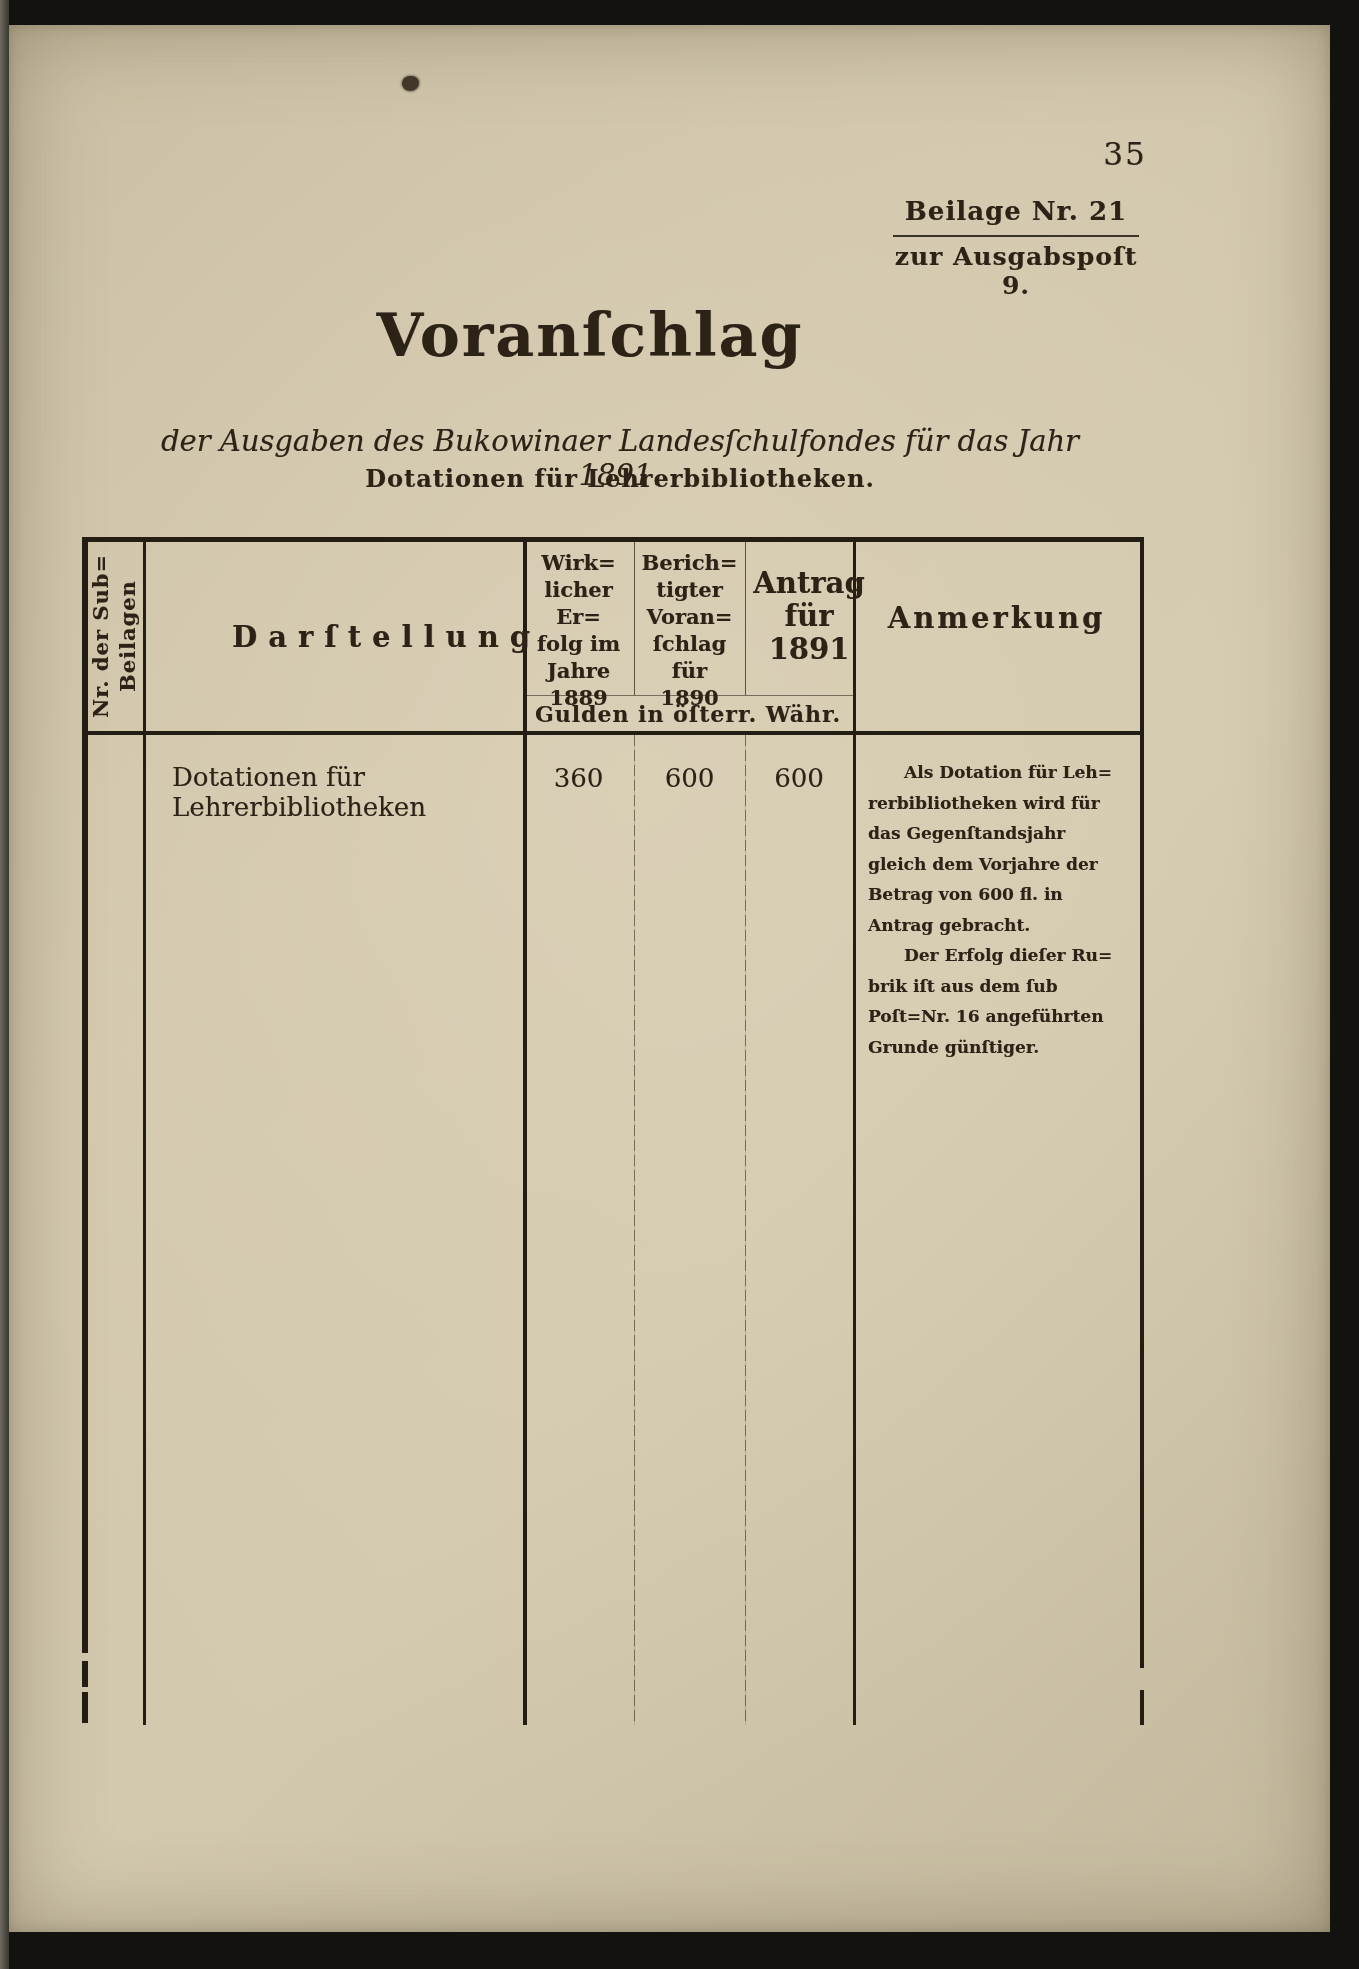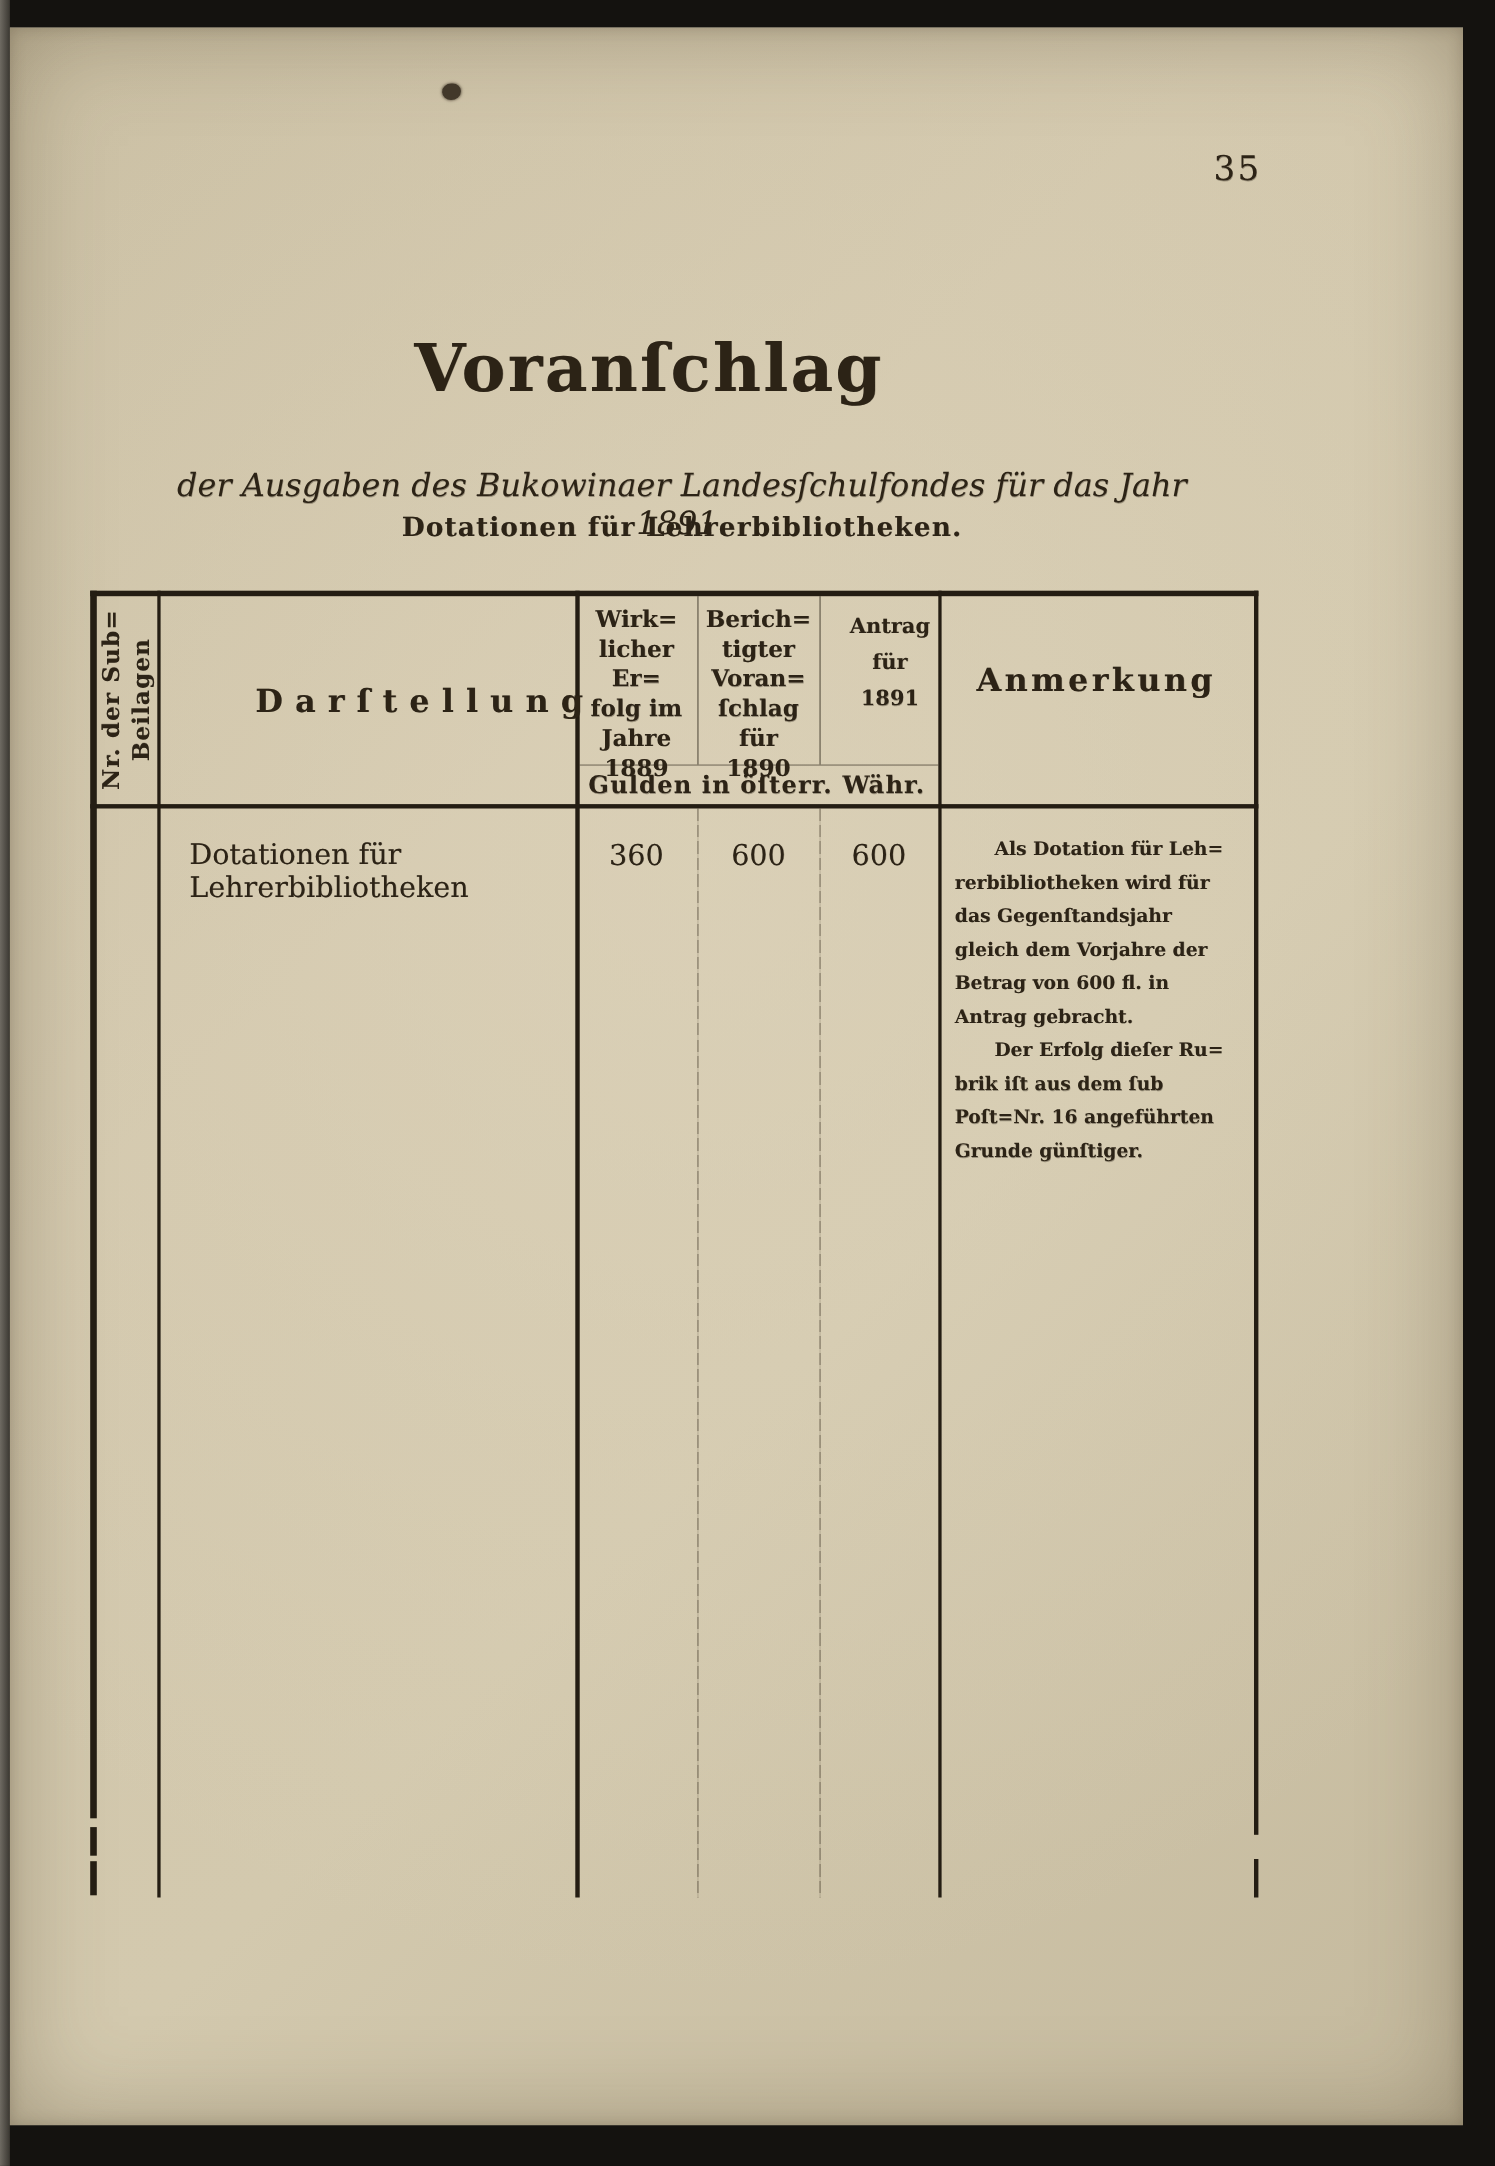--- a/index.html
+++ b/index.html
@@ -42,21 +42,21 @@
   .subtitle{left:120px;top:424px;width:1000px;font-size:29px;font-style:italic;}
   .section-heading{left:120px;top:464px;width:1000px;font-size:24px;font-weight:bold;letter-spacing:1px;}
   .hcell{position:absolute;font-weight:bold;}
   .vcell{left:84px;top:542px;width:59px;height:189px;display:flex;align-items:center;justify-content:center;}
   .vtext{writing-mode:vertical-rl;transform:rotate(180deg);white-space:pre-line;text-align:center;
     font-size:21px;font-weight:bold;line-height:27px;letter-spacing:1px;}
   .h-darstellung{left:143px;top:542px;width:380px;height:189px;display:flex;align-items:center;
     justify-content:center;font-size:29px;letter-spacing:11px;text-indent:11px;padding-left:48px;}
   .h-1889{left:523px;top:549px;width:111px;font-size:21px;line-height:27px;}
   .h-1890{left:634px;top:549px;width:111px;font-size:21px;line-height:27px;}
-  .h-1891{left:745px;top:553px;width:128px;font-size:19px;line-height:33px;}
+  .h-1891{left:745px;top:567px;width:128px;font-size:29px;line-height:33px;}
   .h-anmerkung{left:853px;top:542px;width:287px;height:152px;display:flex;align-items:center;
     justify-content:center;font-size:29px;letter-spacing:3px;}
   .h-currency{left:523px;top:701px;width:330px;font-size:22px;font-weight:bold;letter-spacing:1px;}
   .row-label{left:172px;top:762px;width:360px;font-size:26px;}
   .val{position:absolute;top:763px;font-size:26px;text-align:center;}
   .v1889{left:523px;width:111px;}
   .v1890{left:634px;width:111px;}
   .v1891{left:745px;width:108px;}
   .anm{left:868px;top:757px;width:262px;font-size:17px;line-height:30.5px;font-weight:bold;}
   .anm p{margin:0;text-indent:36px;white-space:pre-line;}
@@ -64,20 +64,24 @@
 </head>
 <body>
 
 <div class="scan">
   <div class="edge-left"></div>
   <div class="paper"></div>
   <div class="blob"></div>
 
   <div class="abs ink center page-number">35</div>
 
+  <div class="abs annex">
+    <div class="ink annex-l1">Beilage Nr. 21</div>
+    <div class="ink annex-l2">zur Ausgabspoſt 9.</div>
+  </div>
 
   <div class="abs ink center title">Voranſchlag</div>
   <div class="abs ink center subtitle">der Ausgaben des Bukowinaer Landesſchulfondes für das Jahr 1891.</div>
   <div class="abs ink center section-heading">Dotationen für Lehrerbibliotheken.</div>
 
   <div class="rule" style="left:82px;top:537px;width:1062px;height:5px;"></div>
   <div class="rule" style="left:82px;top:731px;width:1062px;height:4px;"></div>
   <div class="rule" style="left:527px;top:695px;width:326px;height:1px;opacity:.55;"></div>
 
   <div class="rule" style="left:82px;top:537px;width:6px;height:1116px;"></div>

